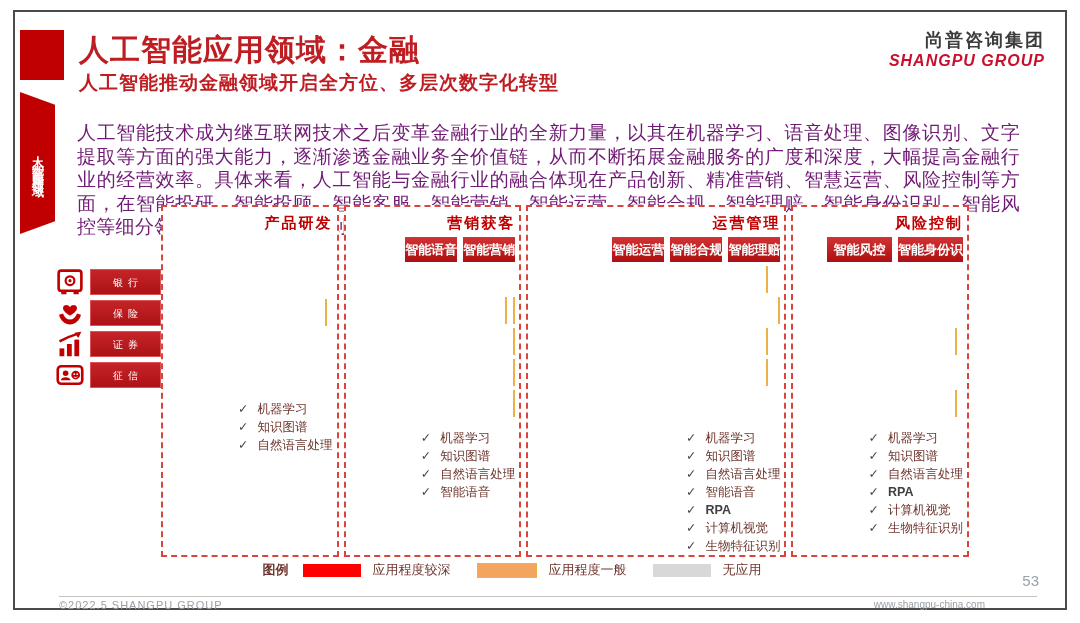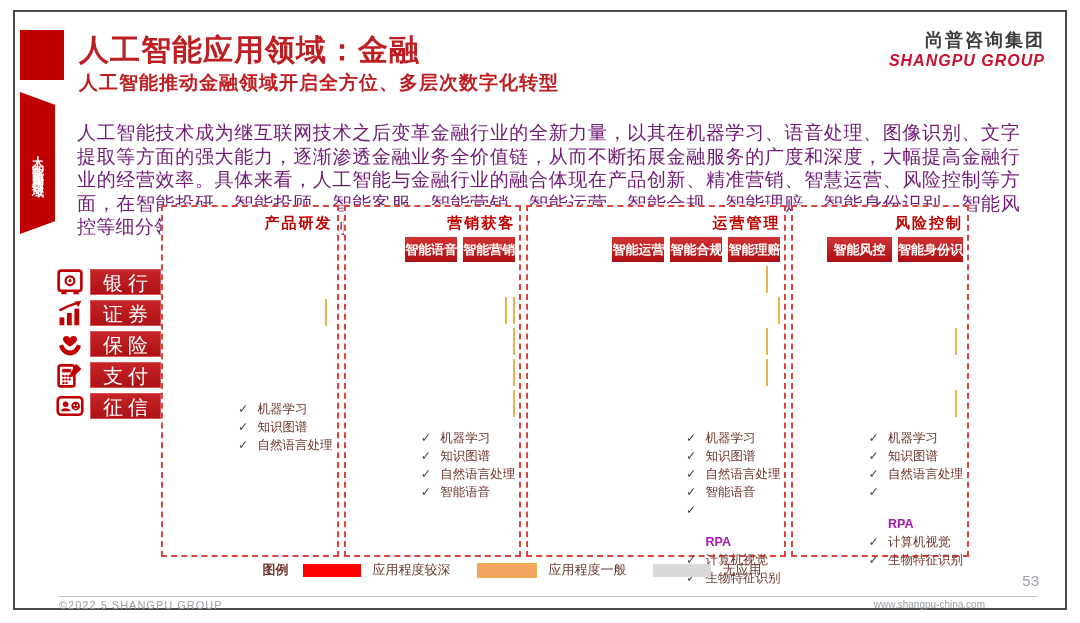--- a/index.html
+++ b/index.html
@@ -18,38 +18,38 @@
   .title{position:absolute;left:64px;top:18px;font-size:30px;font-weight:900;color:#BE1D22;letter-spacing:1px;}
   .subtitle{position:absolute;left:64px;top:58px;font-size:19px;font-weight:bold;color:#BE1D22;letter-spacing:1px;text-align:right;}
   .body-text{position:absolute;left:62px;top:90px;width:943px;font-size:19px;line-height:23.5px;
              color:#701a75;text-align:justify;letter-spacing:0.3px;}
 
   .matrix{position:absolute;left:40px;top:193px;width:914px;display:flex;align-items:flex-start;}
   .label-col{width:106px;flex:none;padding-top:63px;box-sizing:border-box;}
   .label-line{display:flex;align-items:center;height:27px;margin-bottom:4px;}
   .row-icon{width:30px;height:28px;flex:none;margin-right:5px;}
   .row-icon svg{width:100%;height:100%;}
-  .row-label{flex:1;height:26px;line-height:26px;text-align:center;color:#fff;font-size:20px;
+  .row-label{flex:1;height:26px;line-height:26px;text-align:center;color:#fff;font-size:10px;
              letter-spacing:5px;padding-left:5px;background:linear-gradient(#C52428,#AD1216);
              border:1px solid #d95555;box-sizing:border-box;}
 
   .groups{flex:1;display:flex;}
   .group-box{border:2px dashed #d9453c;background:#fff;margin-right:5px;padding:2px 4px 6px;
              height:352px;box-sizing:border-box;display:flex;flex-direction:column;align-items:flex-end;}
   .group-box:last-child{margin-right:0;}
   .group-title{height:28px;line-height:28px;text-align:center;color:#C00000;font-weight:bold;font-size:15px;letter-spacing:2px;}
   .col-hdr-row{display:flex;gap:6px;margin-bottom:4px;}
   .col-hdr{flex:1;height:25px;line-height:25px;background:linear-gradient(#D13434,#AE0F12);color:#fff;
            text-align:center;font-size:13px;font-weight:bold;white-space:nowrap;overflow:hidden;}
   .cells-row{display:flex;gap:6px;margin-bottom:4px;}
   .cell{flex:1;height:27px;box-sizing:border-box;}
   .checklist{margin:8px 0 0 18%;}
   .check-item{font-size:12.5px;line-height:18px;color:#6E362F;display:flex;}
   .check-item .tick{color:#444;margin-right:9px;font-family:"DejaVu Sans",sans-serif;}
-  .check-item.latin .t-label{font-weight:bold;color:#a21caf;font-family:"Liberation Sans",sans-serif;margin-top:32px;}
+  .check-item.latin .t-label{font-weight:bold;color:#404040;font-family:"Liberation Sans",sans-serif;}
 
   .legend{position:absolute;top:549px;left:0;width:96%;display:flex;justify-content:center;align-items:center;gap:12px;}
   .legend-label{font-size:13px;color:#6E362F;font-weight:bold;margin-right:2px;}
   .legend-swatch{width:58px;height:13px;flex:none;}
   .legend-text{font-size:13px;color:#6E362F;margin-right:14px;}
 
   .source-row{position:absolute;top:560px;right:26px;display:flex;align-items:baseline;}
   .source-text{font-size:13.5px;font-weight:bold;font-style:italic;color:#8B4A3E;letter-spacing:1px;}
   .page-num{font-size:15px;color:#9aa0a6;margin-left:14px;font-family:"Liberation Sans",sans-serif;}
   .footer-line{position:absolute;left:44px;right:28px;top:584px;border-top:1px solid #c3c3c3;}
@@ -83,50 +83,34 @@
               <rect x="3" y="3" width="26" height="23" rx="3" fill="none" stroke="#C00000" stroke-width="3"></rect>
               <circle cx="16" cy="14.5" r="5" fill="none" stroke="#C00000" stroke-width="2.5"></circle>
               <circle cx="16" cy="14.5" r="1.8" fill="#C00000"></circle>
               <rect x="6" y="26" width="6" height="4" fill="#C00000"></rect>
               <rect x="20" y="26" width="6" height="4" fill="#C00000"></rect>
             </svg></span>
           <div class="row-label">银行</div>
         </div>
         <div class="label-line">
           <span class="row-icon"><svg viewBox="0 0 32 32">
+              <path d="M16 9.5C14.2 5.5 8 6 8 10.5c0 3.5 5.5 7 8 8.5 2.5-1.5 8-5 8-8.5C24 6 17.8 5.5 16 9.5z" fill="#C00000"></path>
+              <path d="M3.5 18c1.5 7 7 11 12.5 11s11-4 12.5-11l-4.5-1.5c-1.5 4.5-4.5 7-8 7s-6.5-2.5-8-7z" fill="#C00000"></path>
+            </svg></span>
+          <div class="row-label">保险</div>
+        </div>
+        <div class="label-line">
+          <span class="row-icon"><svg viewBox="0 0 32 32">
               <rect x="4" y="21" width="5.5" height="9" fill="#C00000"></rect>
               <rect x="12.5" y="16" width="5.5" height="14" fill="#C00000"></rect>
               <rect x="21" y="11" width="5.5" height="19" fill="#C00000"></rect>
               <path d="M4 13C11 9 16 7 23 5" fill="none" stroke="#C00000" stroke-width="2.8"></path>
               <polygon points="29,2 21,3.2 25.5,9" fill="#C00000"></polygon>
             </svg></span>
           <div class="row-label">证券</div>
-        </div>
-        <div class="label-line">
-          <span class="row-icon"><svg viewBox="0 0 32 32">
-              <path d="M16 9.5C14.2 5.5 8 6 8 10.5c0 3.5 5.5 7 8 8.5 2.5-1.5 8-5 8-8.5C24 6 17.8 5.5 16 9.5z" fill="#C00000"></path>
-              <path d="M3.5 18c1.5 7 7 11 12.5 11s11-4 12.5-11l-4.5-1.5c-1.5 4.5-4.5 7-8 7s-6.5-2.5-8-7z" fill="#C00000"></path>
-            </svg></span>
-          <div class="row-label">保险</div>
-        </div>
-        <div class="label-line">
-          <span class="row-icon"><svg viewBox="0 0 32 32">
-              <rect x="3" y="5" width="18" height="24" rx="2.5" fill="none" stroke="#C00000" stroke-width="3"></rect>
-              <rect x="7" y="9" width="10" height="4" fill="#C00000"></rect>
-              <circle cx="8.5" cy="17" r="1.4" fill="#C00000"></circle>
-              <circle cx="12" cy="17" r="1.4" fill="#C00000"></circle>
-              <circle cx="15.5" cy="17" r="1.4" fill="#C00000"></circle>
-              <circle cx="8.5" cy="21" r="1.4" fill="#C00000"></circle>
-              <circle cx="12" cy="21" r="1.4" fill="#C00000"></circle>
-              <circle cx="15.5" cy="21" r="1.4" fill="#C00000"></circle>
-              <circle cx="8.5" cy="25" r="1.4" fill="#C00000"></circle>
-              <circle cx="12" cy="25" r="1.4" fill="#C00000"></circle>
-              <path d="M23 3l6 6-8 8-6 2 2-6z" fill="#C00000"></path>
-            </svg></span>
-          <div class="row-label">支付</div>
         </div>
         <div class="label-line">
           <span class="row-icon"><svg viewBox="0 0 32 32">
               <rect x="2" y="6" width="28" height="20" rx="4" fill="none" stroke="#C00000" stroke-width="3"></rect>
               <circle cx="11" cy="14" r="3.2" fill="#C00000"></circle>
               <path d="M5.5 22c0-4.5 11-4.5 11 0z" fill="#C00000"></path>
               <circle cx="22.5" cy="16" r="5" fill="#C00000"></circle>
               <circle cx="20.8" cy="15" r="1" fill="#fff"></circle>
               <circle cx="24.2" cy="15" r="1" fill="#fff"></circle>
               <path d="M20.5 18c1.3 1.2 2.7 1.2 4 0" stroke="#fff" stroke-width="1" fill="none"></path>

